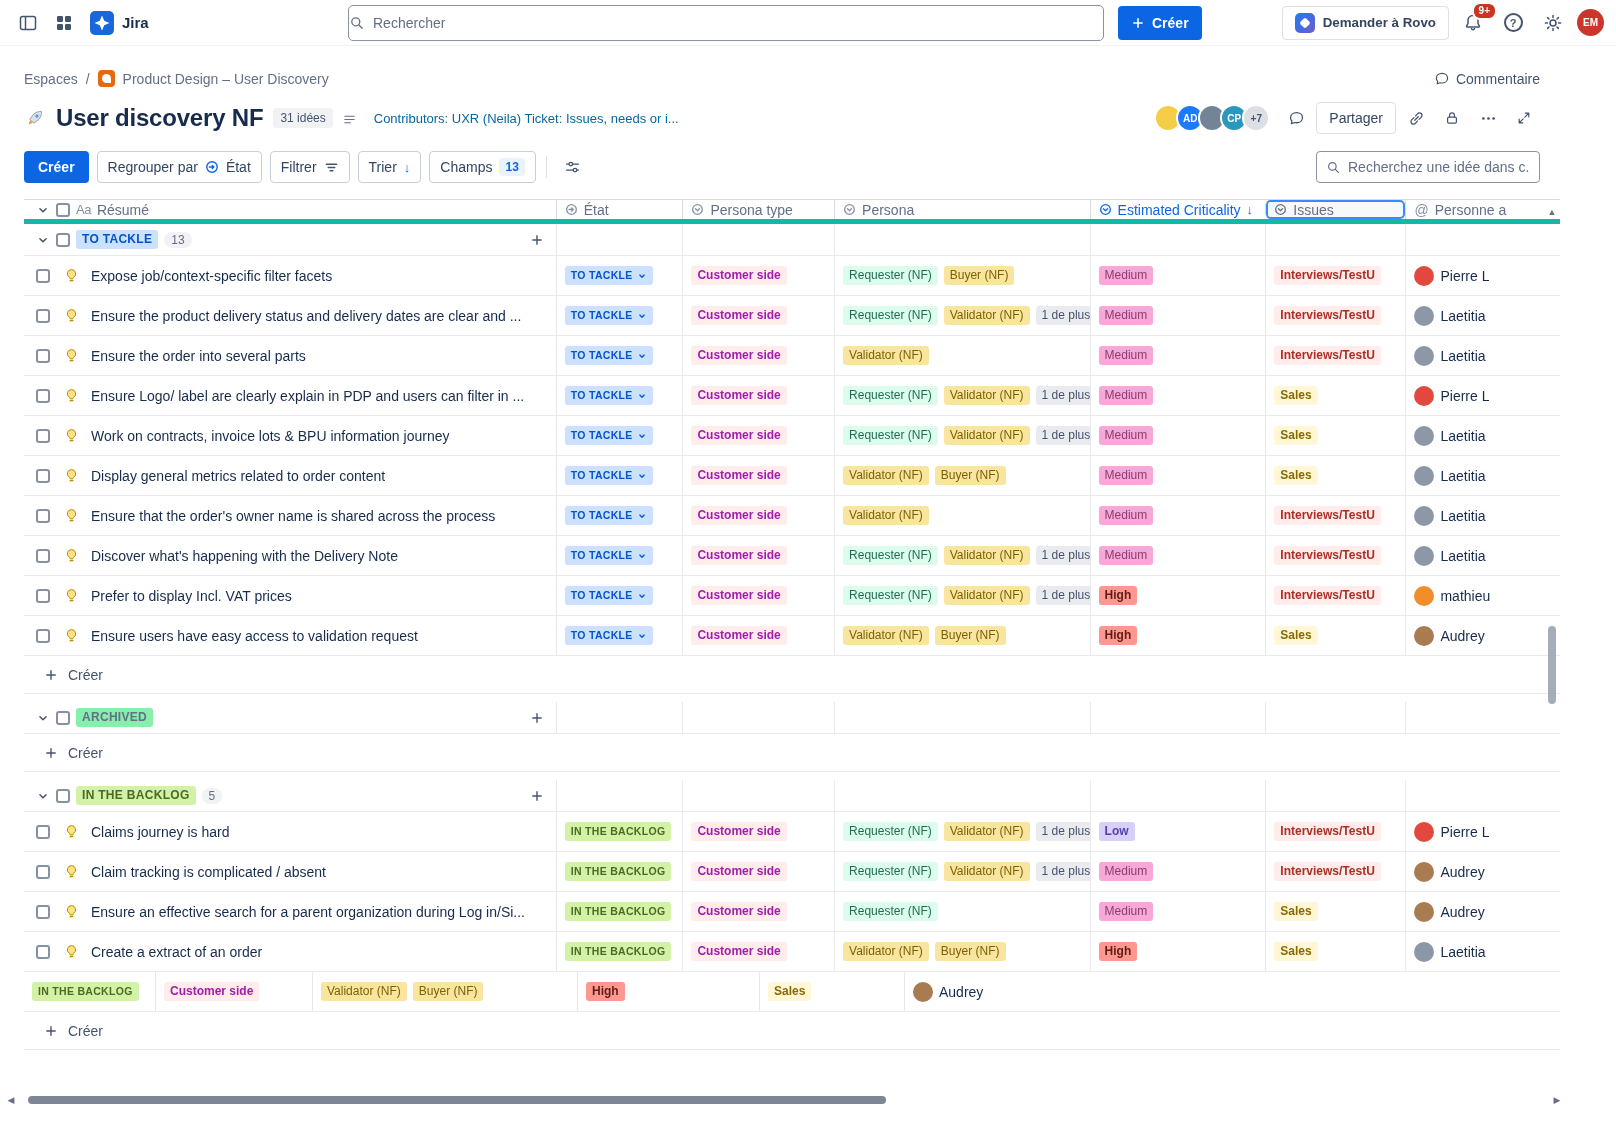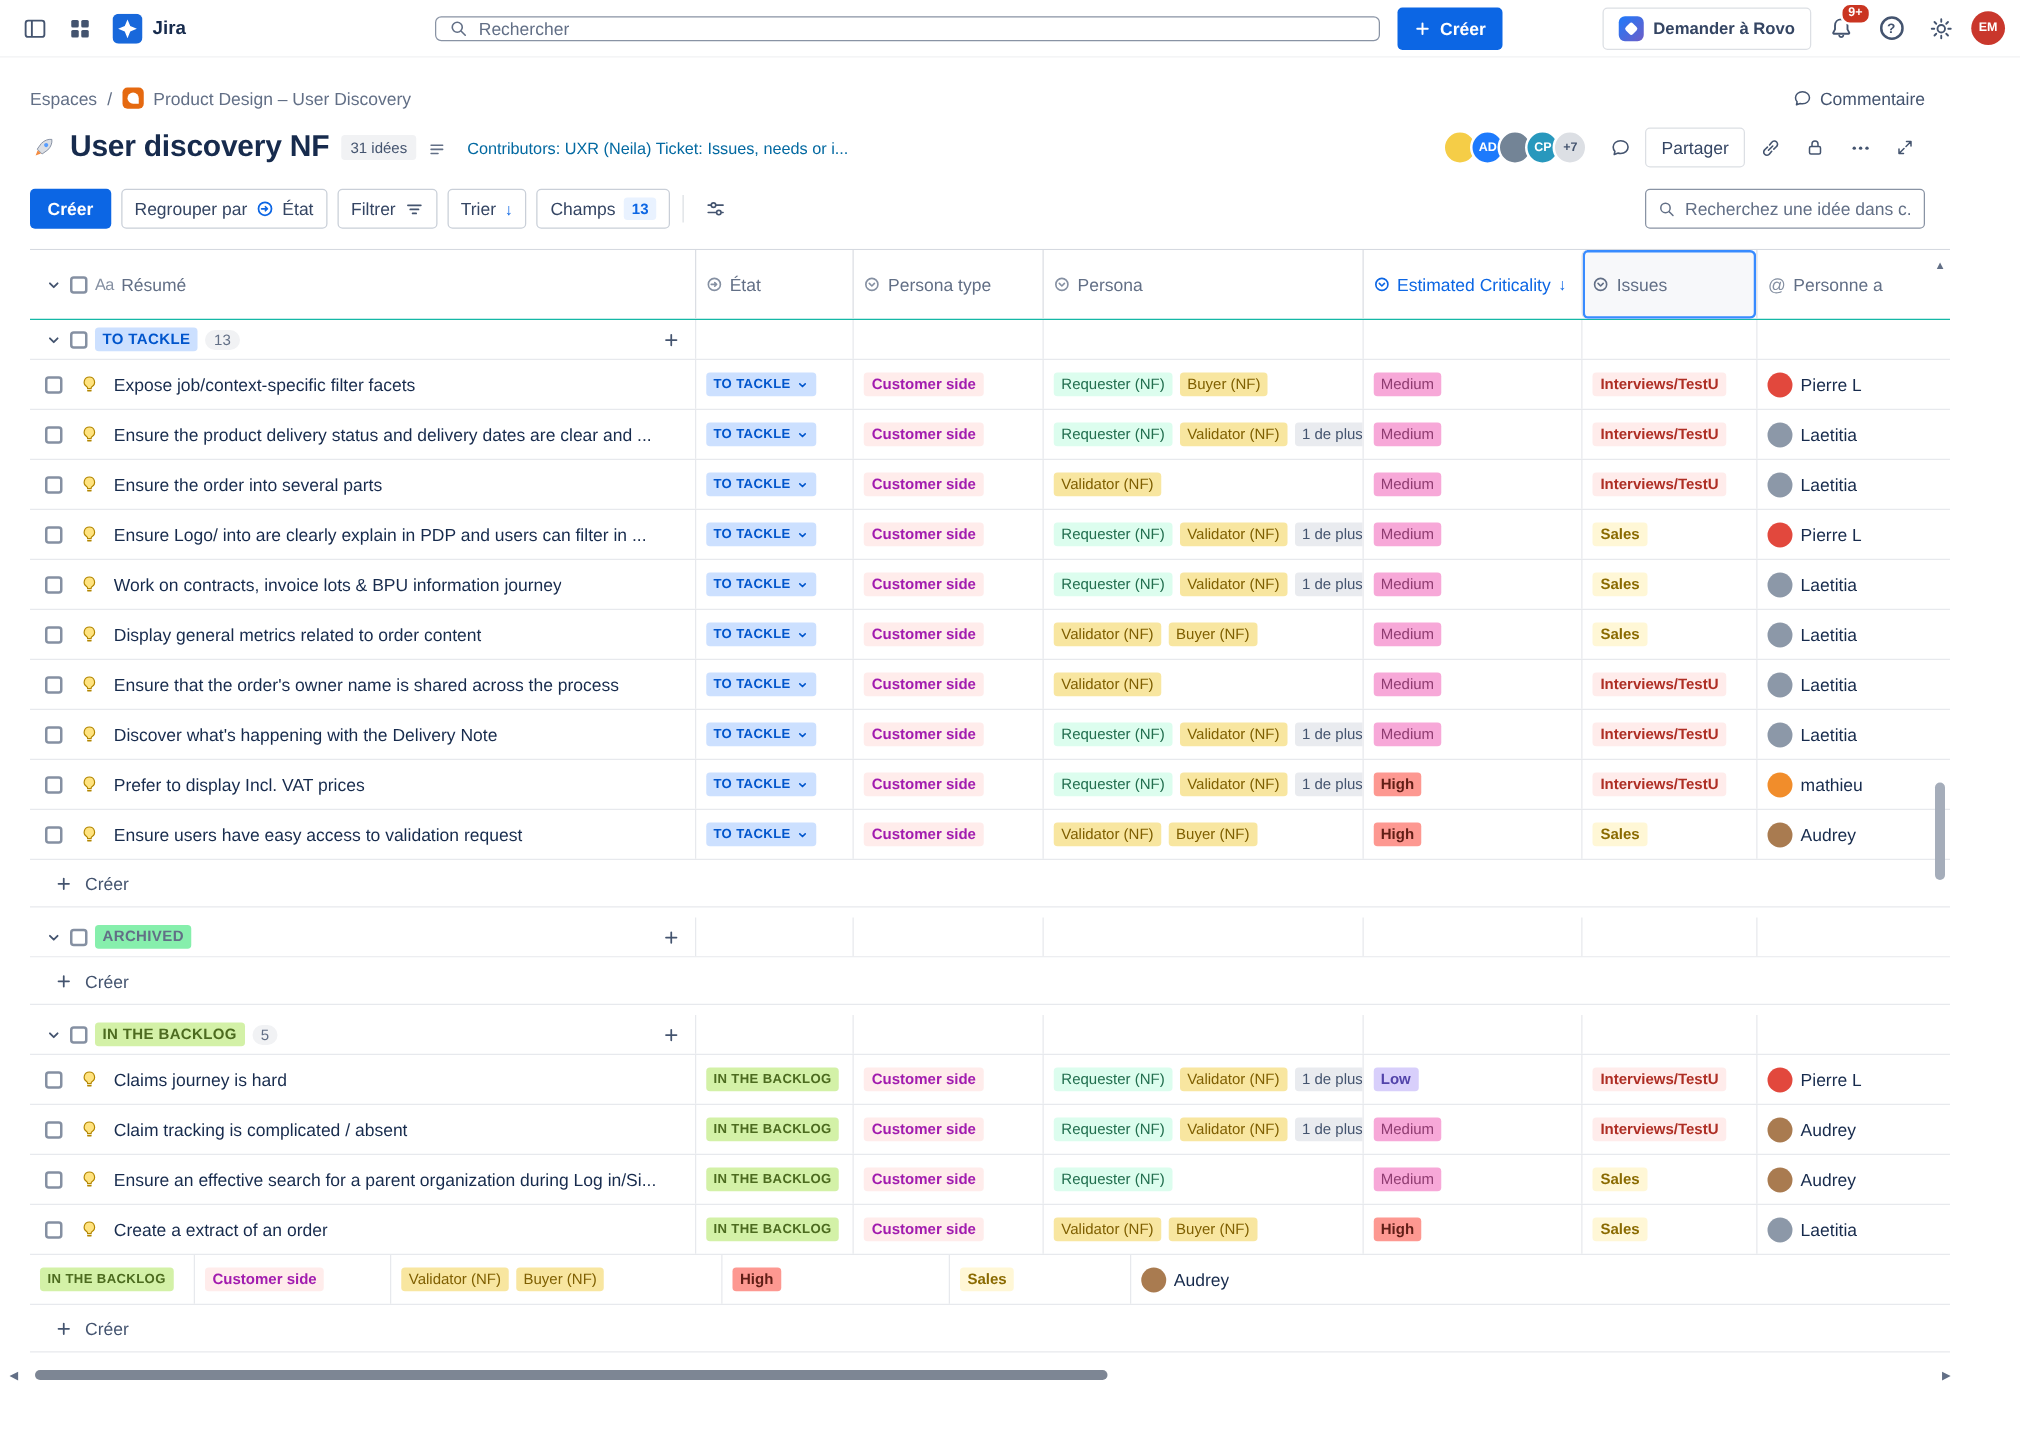--- a/index.html
+++ b/index.html
@@ -6,21 +6,21 @@
   html,body{width:1616px;height:1145px}
   body{font-family:"Liberation Sans","DejaVu Sans",sans-serif;font-size:14px;color:#172B4D;background:#fff;overflow:hidden;position:relative}
   input{font:inherit}
   .ibtn{display:inline-flex;align-items:center;justify-content:center;width:32px;height:32px;border-radius:4px;color:#44546F;cursor:pointer}
   svg{display:block}
 
   
   .topnav{height:46px;display:flex;align-items:center;padding:0 12px;border-bottom:1px solid #F1F2F4}
   .nav-left{display:flex;align-items:center;gap:4px;flex:0 0 336px}
   .logo{display:flex;align-items:center;gap:8px;font-weight:700;font-size:15px;padding:0 6px;cursor:pointer}
-  .nav-search{flex:0 0 756px;height:20px;border:1px solid #8993A4;border-radius:5px;display:flex;align-items:center;gap:8px;padding:0 10px;color:#626F86;background:#fff}
+  .nav-search{flex:0 0 756px;height:36px;border:1px solid #8993A4;border-radius:5px;display:flex;align-items:center;gap:8px;padding:0 0;color:#626F86;background:#fff}
   .nav-search input{border:none;outline:none;flex:1;color:#172B4D;background:transparent}
   .nav-search input::placeholder{color:#626F86}
   .btn-primary{background:#0C66E4;color:#fff;height:34px;padding:0 13px;border-radius:4px;font-weight:600;display:inline-flex;align-items:center;gap:7px;margin-left:14px;cursor:pointer;border:none;font-size:14px}
   .nav-right{margin-left:auto;display:flex;align-items:center;gap:8px}
   .rovo-btn{height:34px;border:1px solid #DCDFE4;border-radius:4px;display:inline-flex;align-items:center;gap:8px;padding:0 12px;font-weight:600;color:#344563;cursor:pointer;background:#fff}
   .rovo-ic{width:20px;height:20px;border-radius:5px;background:linear-gradient(135deg,#1D7AFC,#6E5DC6);position:relative}
   .rovo-ic:after{content:"";position:absolute;left:6px;top:6px;width:8px;height:8px;background:#fff;border-radius:2px;transform:rotate(45deg)}
   .bell-wrap{position:relative}
   .nav-badge{position:absolute;top:-5px;right:-8px;background:#CA3521;color:#fff;font-size:10px;font-weight:700;padding:1px 5px;border-radius:8px;border:2px solid #fff;line-height:1.2}
   .help-circ{width:19px;height:19px;border:2px solid #44546F;border-radius:50%;display:flex;align-items:center;justify-content:center;font-size:11px;font-weight:700;color:#44546F}
@@ -59,21 +59,21 @@
   .trow{display:flex;align-items:stretch;height:40px;border-bottom:1px solid #E7E9ED;background:#fff}
   .cell{display:flex;align-items:center;padding:0 8px;overflow:hidden;white-space:nowrap;gap:6px}
   .cell + .cell{border-left:1px solid #E7E9ED}
   .c-sum{width:552px;padding-left:12px}
   .c-state{width:131px}
   .c-ptype{width:157px}
   .c-persona{width:265px}
   .c-crit{width:182px}
   .c-source{width:145px}
   .c-person{width:160px}
-  .thead{height:57px;border-top:1px solid #D5D9E0;border-bottom:1px solid #14b8a6;color:#626F86;font-weight:500}
+  .thead{height:25px;border-top:1px solid #D5D9E0;border-bottom:5px solid #14b8a6;color:#626F86;font-weight:500}
   .thead .cell + .cell{border-left-color:#DBDEE4}
   .th-sel{box-shadow:inset 0 0 0 2px #388BFF;border-radius:5px;background:#F7F8FA}
   .aa-ic{font-size:13px;color:#8590A2;font-weight:500;letter-spacing:-.5px}
   .at-ic{font-size:14px;color:#8590A2;font-weight:500}
   .sort-arr{font-size:13px;font-weight:700}
   .cb{appearance:none;width:14px;height:14px;border:2px solid #8590A2;border-radius:3px;background:#fff;cursor:pointer;flex:none}
   .gchev{color:#44546F;display:inline-flex;cursor:pointer;flex:none}
   .ghead{height:32px}
   .gchip{font-size:11px;font-weight:700;letter-spacing:.3px;cursor:pointer}
   .gcount{background:#F1F2F4;color:#626F86;font-size:12px;font-weight:500;border-radius:9px;padding:1px 7px}
@@ -475,21 +475,21 @@
   </div>
         <div class="trow">
     <div class="cell c-sum">
       <input type="checkbox" class="cb rcb" style="">
       <span class="bulb">
               <svg viewBox="0 0 16 16" width="15" height="15">
                 <path d="M8 1.7a4.4 4.4 0 0 0-2.4 8.1c.5.33.9.95.9 1.6v.2h3v-.2c0-.65.4-1.27.9-1.6A4.4 4.4 0 0 0 8 1.7z" fill="#FFE380" stroke="#B38600"></path>
                 <path d="M6.6 13.5h2.8" stroke="#B38600" stroke-width="1.3" stroke-linecap="round"></path>
               </svg>
             </span>
-      <span class="sumtext">Ensure Logo/ into are clearly explain in PDP and users can filter in ...</span>
+      <span class="sumtext">Ensure Logo/ label are clearly explain in PDP and users can filter in ...</span>
     </div>
     <div class="cell c-state">
       <span class="chip state-blue statechip">TO TACKLE<svg viewBox="0 0 16 16" width="10" height="10">
                 <path d="M4.5 6.5 8 10l3.5-3.5" fill="none" stroke="currentColor" stroke-width="2" stroke-linecap="round" stroke-linejoin="round"></path>
               </svg></span>
     </div>
     <div class="cell c-ptype">
       <span class="chip ptype">Customer side</span>
     </div>
     <div class="cell c-persona">

